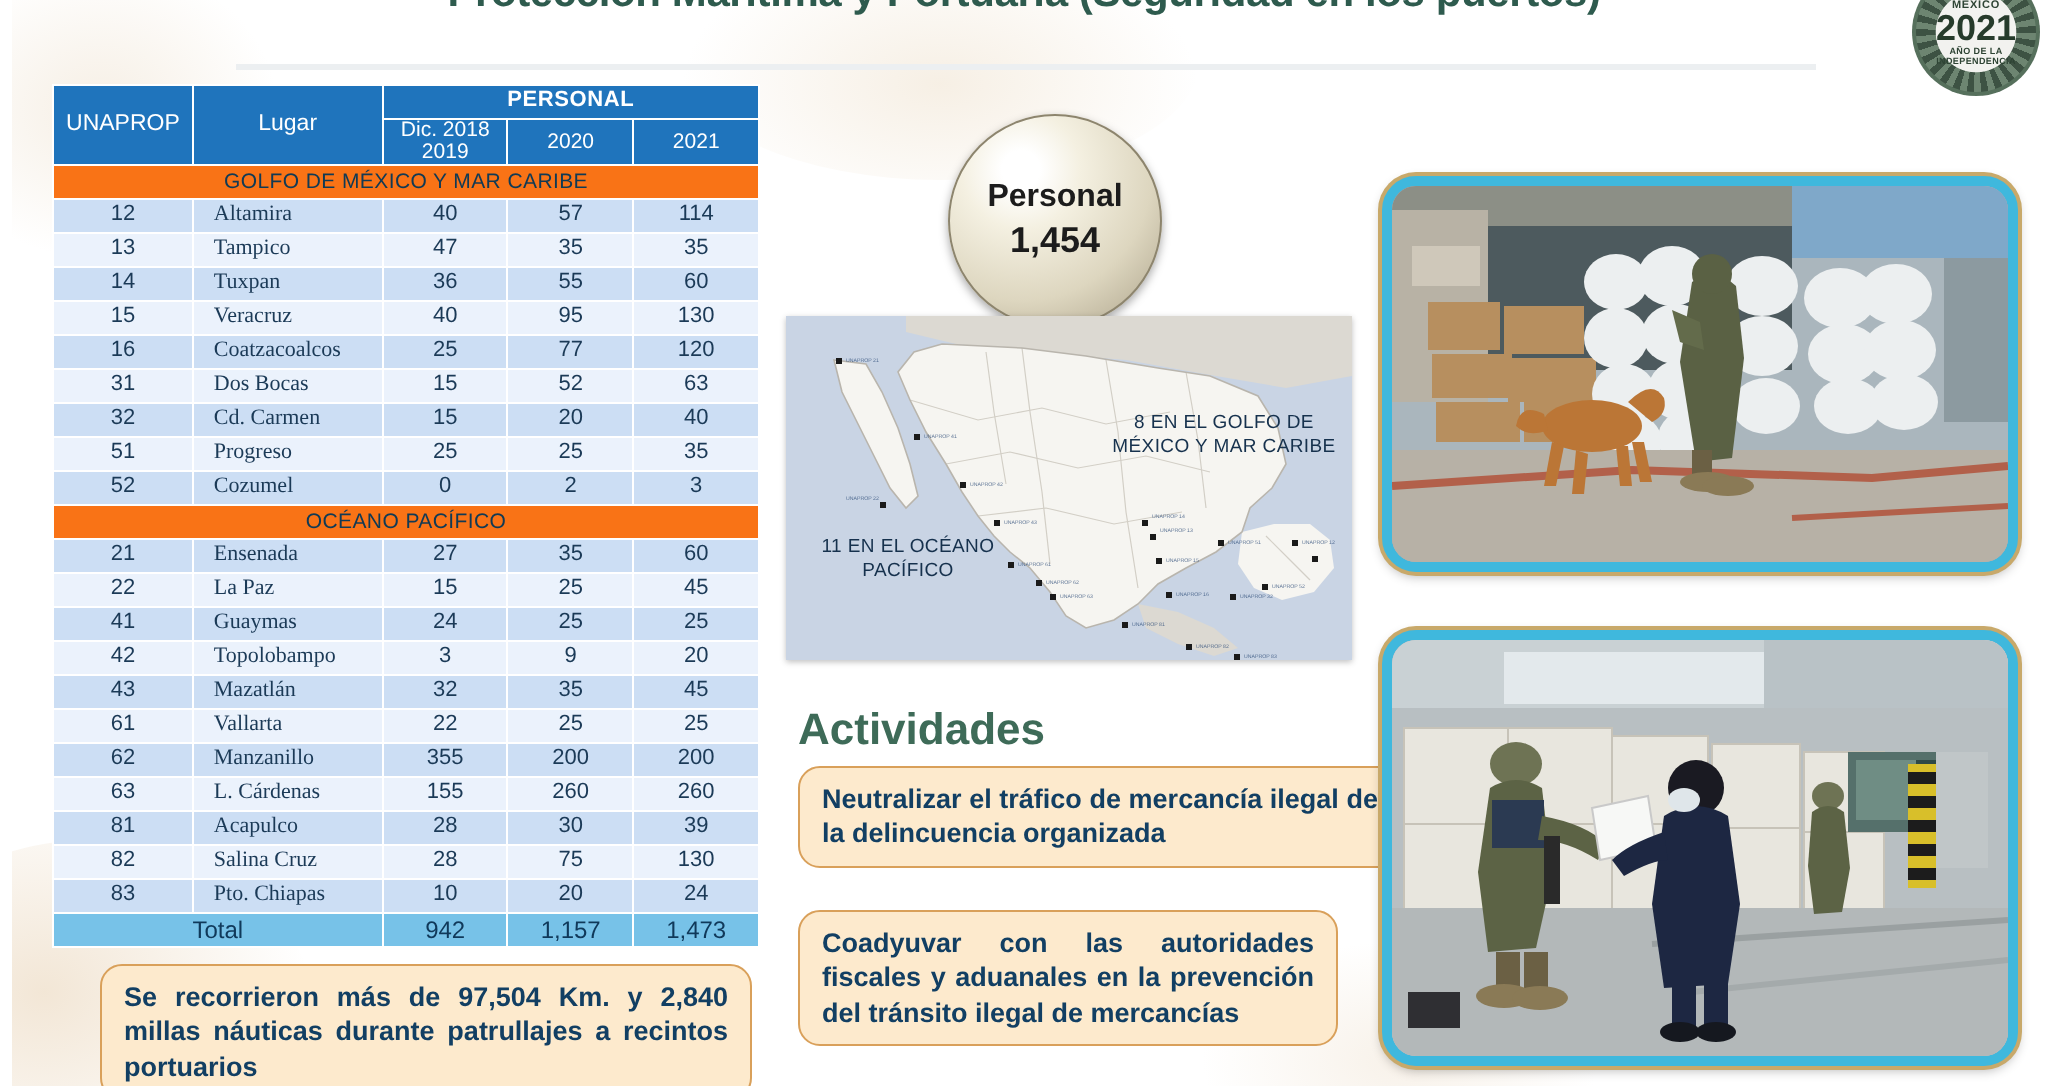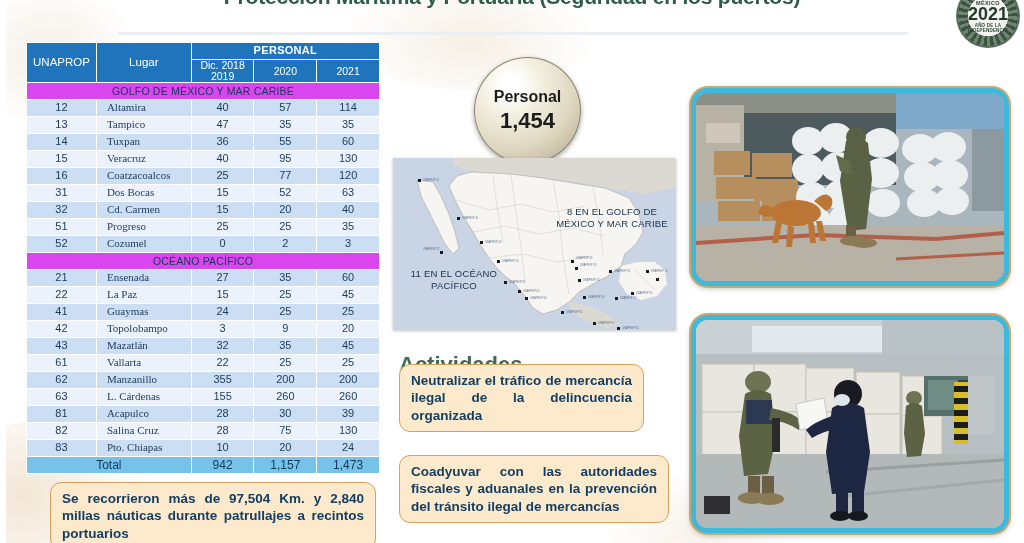--- a/index.html
+++ b/index.html
@@ -64,21 +64,21 @@
     height:17px;
     line-height:1.05;
   }
   #data-table thead th {
     background:#1f74bc; color:#ffffff; font-weight:normal; font-size:11.5px;
   }
   #data-table thead th.personal-top { font-weight:bold; font-size:11px; letter-spacing:.3px; }
   #data-table thead th.sub { font-size:10.5px; }
   #data-table td.place { text-align:left; padding-left:10px;font-family:Liberation Serif, serif; }
   tr.section td {
-    background:#d946ef; color:#103a55; font-size:10.5px; letter-spacing:.2px;
+    background:#f97316; color:#103a55; font-size:10.5px; letter-spacing:.2px;
     height:15px;
   }
   tr.odd td { background:#ccdef4; }
   tr.even td { background:#ebf2fc; }
   tr.total td {
     background:#77c2e8; color:#10395a; font-size:12px; height:18px;
   }
   tr.total td.totlabel { text-align:center; }
 
   
@@ -89,35 +89,35 @@
     border-radius:11px;
     color:#123f63;
     font-weight:bold;
     font-size:13.5px;
     line-height:1.28;
     padding:7px 11px;
     text-align:justify;
     text-align-last:left;
   }
   #km-box { left:50px; top:482px; width:326px; }
-  #act-box-1 { left:399px; top:364px; width:245px; }
+  #act-box-1 { left:399px; top:383px; width:302px; }
   #act-box-2 { left:399px; top:455px; width:270px; }
 
   
   #personal-badge {
     position:absolute; left:474px; top:57px; width:107px; height:107px;
     border-radius:50%;
     background:
       radial-gradient(circle at 34% 26%, #ffffff 0 9%, #f4f0e1 28%, #ddd6bf 62%, #b9b098 88%, #9d947c 100%);
     box-shadow:0 2px 5px rgba(0,0,0,.35), 0 0 0 1px #8d856e inset;
     display:flex; flex-direction:column; align-items:center; justify-content:center;
     color:#1c1c1c; font-weight:bold; text-align:center;
   }
   #personal-label { font-size:16px; }
-  #personal-value { font-size:22px; margin-top:2px; }
+  #personal-value { font-size:18px; margin-top:2px; }
 
   
   #map-wrap {
     position:absolute; left:393px; top:158px; width:283px; height:172px;
     background:#c9d4e4;
     overflow:hidden;
     box-shadow:0 1px 3px rgba(0,0,0,.25);
   }
   #map-svg { position:absolute; left:0; top:0; }
   .map-note {

